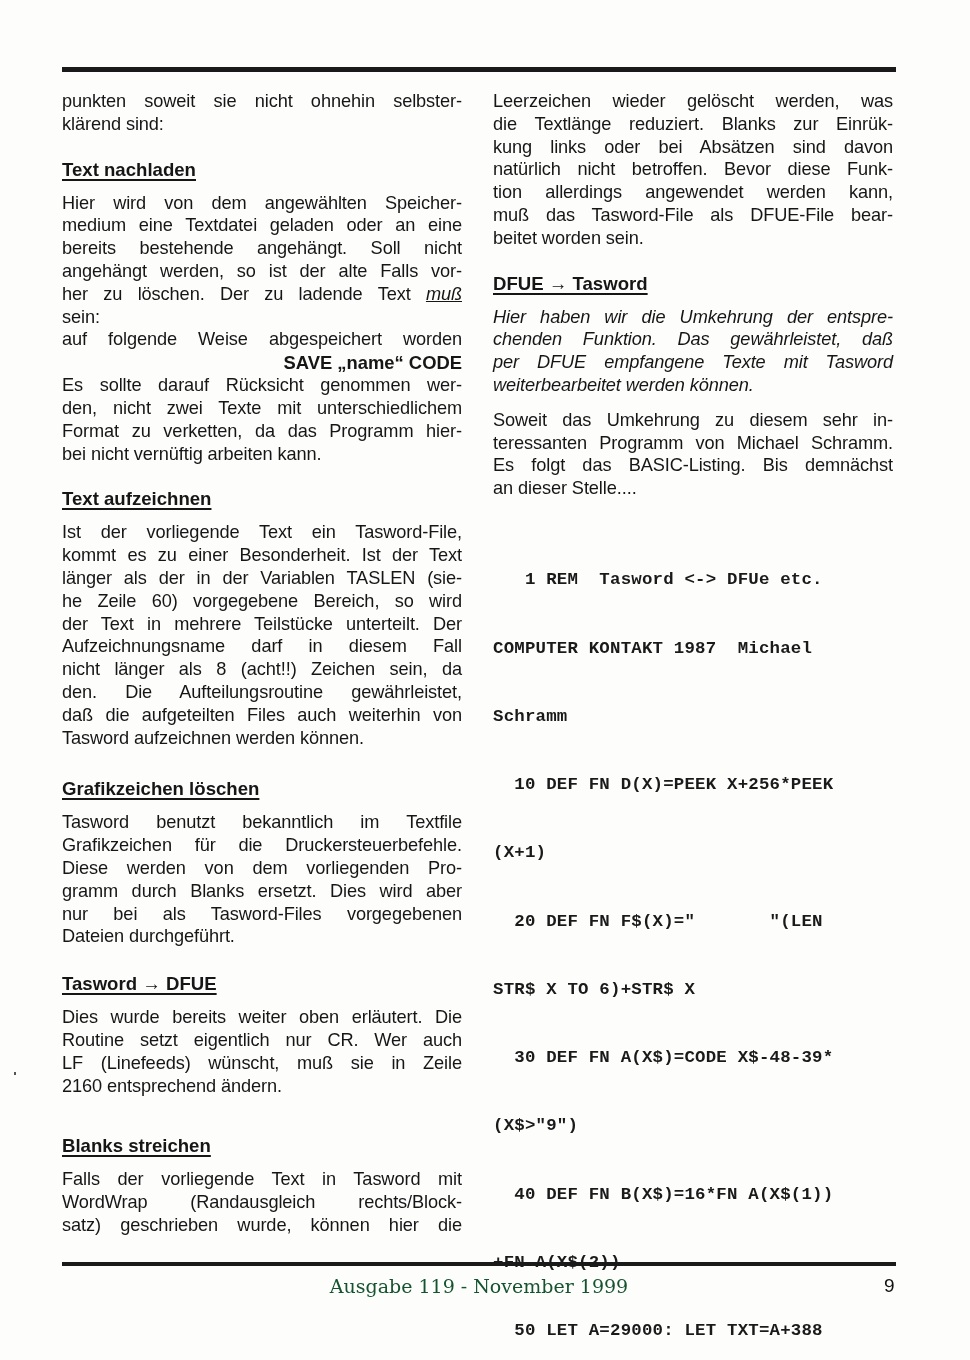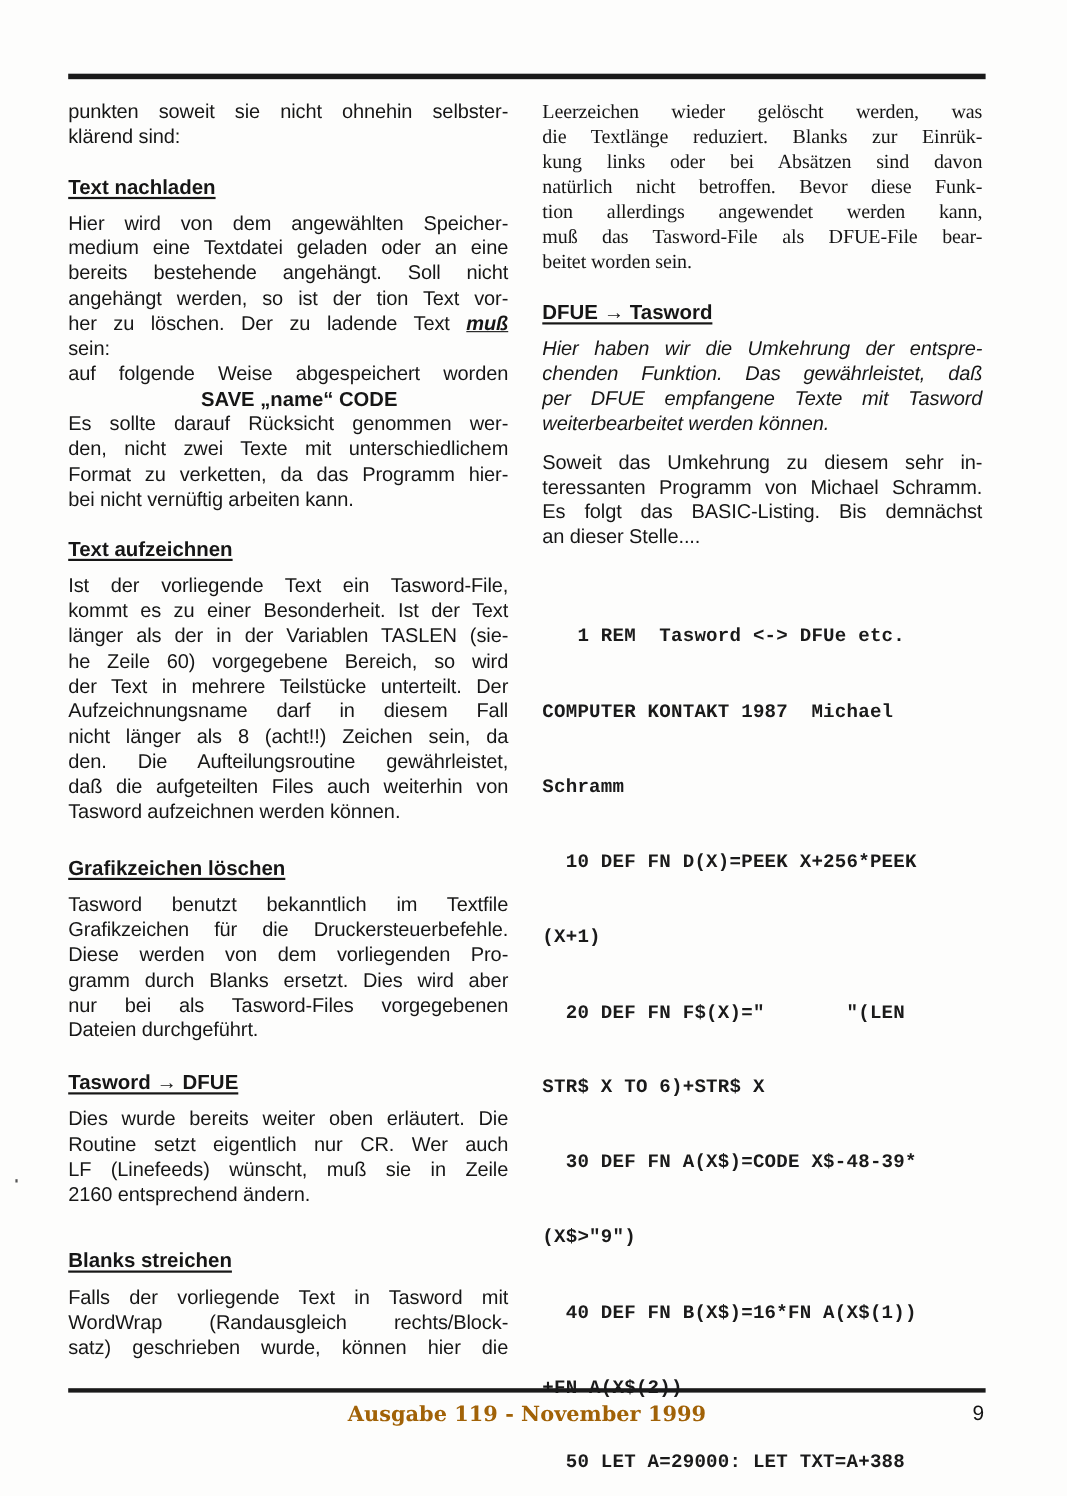--- a/index.html
+++ b/index.html
@@ -63,52 +63,51 @@
       font-size: 18.6px;
       line-height: 22px;
       text-decoration: underline;
       text-underline-offset: 3px;
       text-decoration-thickness: 2px;
       margin: 0;
       display: inline-block;
     }
     .center-code {
       display: block;
-      text-align: center;
+      text-align: right;
       font-weight: bold;
       font-size: 18.4px;
       line-height: 23px;
       padding-left: 20px;
     }
     .em-u {
       font-style: italic;
       text-decoration: underline;
-      font-weight: bold;
     }
     .listing {
       font-family: "Liberation Mono", monospace;
       font-weight: bold;
       font-size: 17.4px;
       line-height: 22.75px;
       margin: 0;
       white-space: pre;
       letter-spacing: 0.2px;
       color: #1a1a1a;
     }
     .footer-title {
       position: absolute;
       left: 0;
       width: 958px;
       top: 1274px;
       text-align: center;
       font-family: "DejaVu Serif", serif;
-      font-weight: bold;
+      font-weight: normal;
       font-size: 19px;
       line-height: 24px;
-      color: #a16207;
+      color: #14532d;
     }
     .page-number {
       position: absolute;
       left: 884px;
       top: 1274px;
       font-family: "Liberation Sans", sans-serif;
       font-size: 19px;
       line-height: 24px;
       color: #111;
     }
@@ -133,21 +132,21 @@
     <span class="line">punkten soweit sie nicht ohnehin selbster-</span>
     <span class="line last">klärend sind:</span>
   </p>
 
   <div style="margin-top:23px;">
     <h3 class="heading">Text nachladen</h3>
     <p class="para" style="margin-top:11px;">
       <span class="line">Hier wird von dem angewählten Speicher-</span>
       <span class="line">medium eine Textdatei geladen oder an eine</span>
       <span class="line">bereits bestehende angehängt. Soll nicht</span>
-      <span class="line">angehängt werden, so ist der tion Text vor-</span>
+      <span class="line">angehängt werden, so ist der alte Falls vor-</span>
       <span class="line"><span>her zu löschen. Der zu ladende Text</span> <span class="em-u">muß</span></span>
       <span class="line last">sein:</span>
       <span class="line">auf folgende Weise abgespeichert worden</span>
     </p>
     <span class="center-code">SAVE „name“ CODE</span>
     <p class="para" style="margin-top:0;">
       <span class="line">Es sollte darauf Rücksicht genommen wer-</span>
       <span class="line">den, nicht zwei Texte mit unterschiedlichem</span>
       <span class="line">Format zu verketten, da das Programm hier-</span>
       <span class="line last">bei nicht vernüftig arbeiten kann.</span>
@@ -197,21 +196,21 @@
     <p class="para" style="margin-top:11px;">
       <span class="line">Falls der vorliegende Text in Tasword mit</span>
       <span class="line">WordWrap (Randausgleich rechts/Block-</span>
       <span class="line">satz) geschrieben wurde, können hier die</span>
     </p>
   </div>
 </div>
 
 <div class="col col-right">
 
-  <p class="para" style="margin-top:2px;font-family:Liberation Serif, serif;">
+  <p class="para" style="margin-top:2px;">
     <span class="line">Leerzeichen wieder gelöscht werden, was</span>
     <span class="line">die Textlänge reduziert. Blanks zur Einrük-</span>
     <span class="line">kung links oder bei Absätzen sind davon</span>
     <span class="line">natürlich nicht betroffen. Bevor diese Funk-</span>
     <span class="line">tion allerdings angewendet werden kann,</span>
     <span class="line">muß das Tasword-File als DFUE-File bear-</span>
     <span class="line last">beitet worden sein.</span>
   </p>
 
   <div style="margin-top:23px;">

